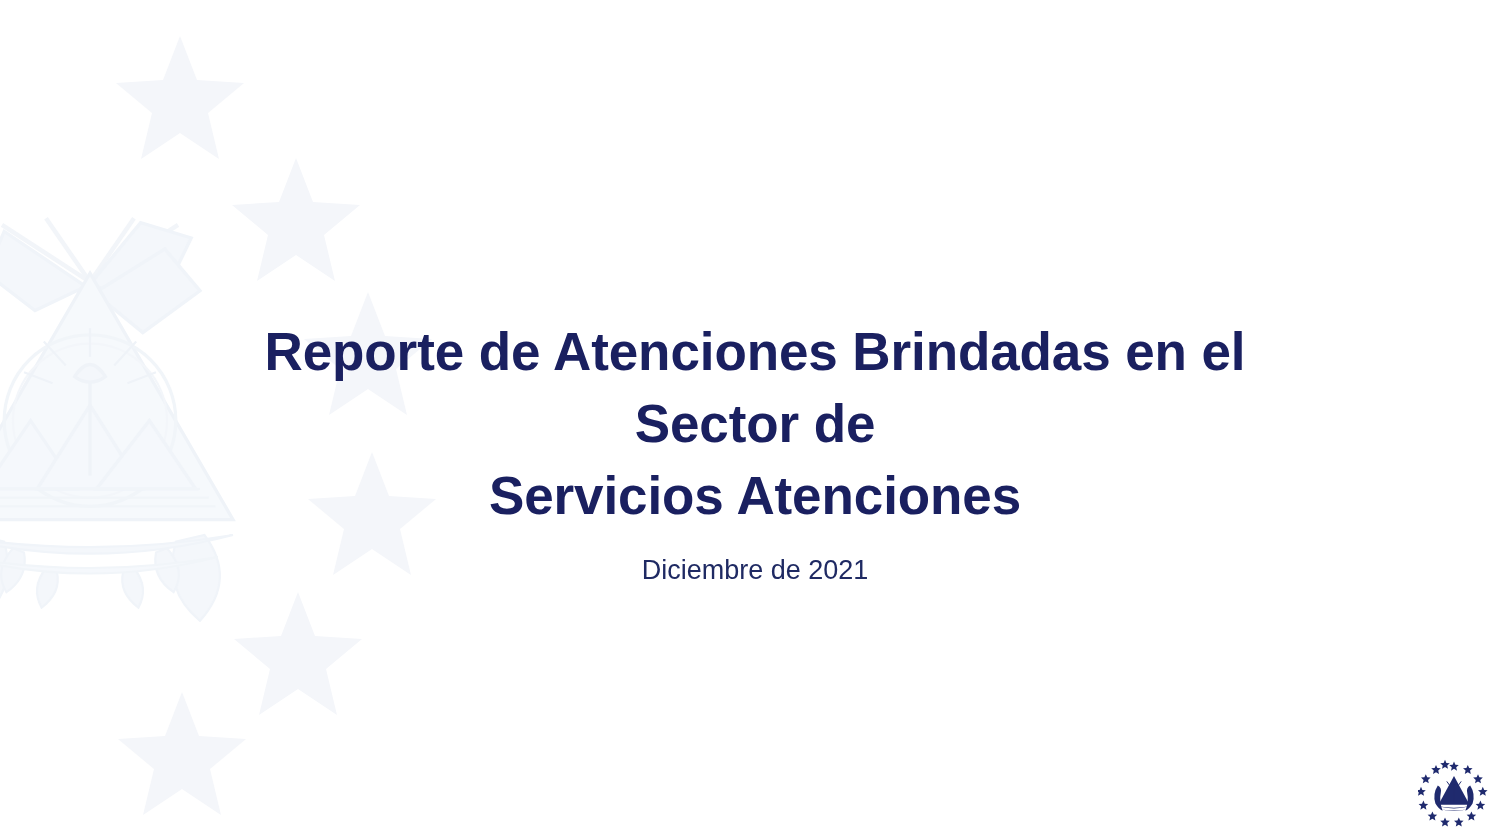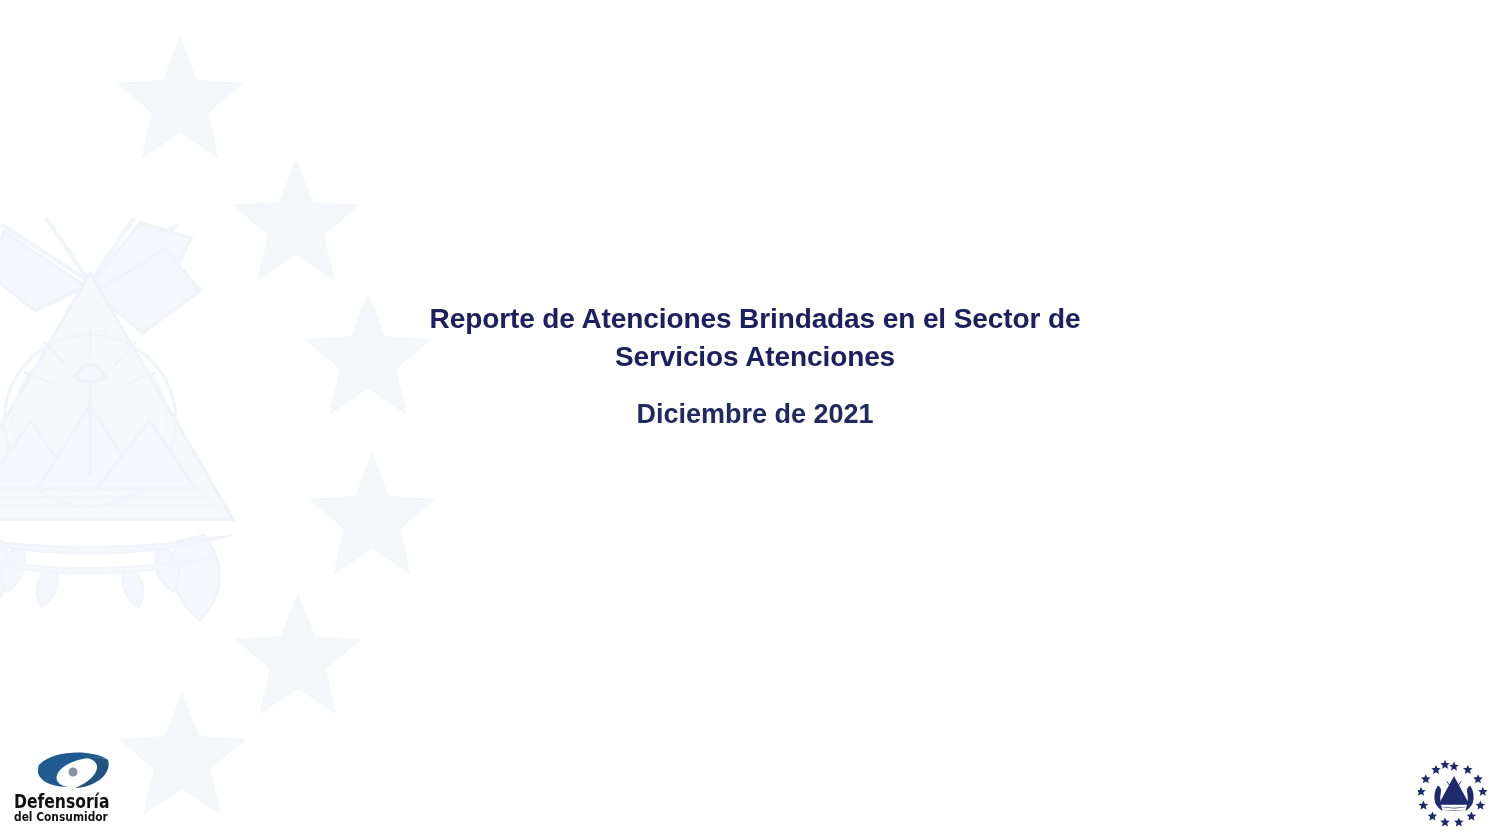--- a/index.html
+++ b/index.html
@@ -41,33 +41,33 @@
   
   .title-block {
     position: absolute;
     left: 0;
     top: 300px;
     width: 1510px;
     text-align: center;
     z-index: 3;
   }
   .slide-title {
-    margin: 0 auto;
+    margin: 16px auto;
     width: 1040px;
-    font-size: 28px;
+    font-size: 53px;
     font-weight: bold;
     line-height: 1.36;
     color: #1a2060;
     letter-spacing: -0.1px;
   }
   .slide-subtitle {
     margin: 22px auto 0;
     width: 1040px;
     font-size: 27px;
-    font-weight: bold;
+    font-weight: normal;
     line-height: 1.2;
     color: #1f2a63;
   }
 
   
   .org-logo {
     position: absolute;
     left: 14px;
     top: 752px;
     width: 120px;
@@ -195,33 +195,20 @@
         <path d="M84 320 q116 30 232 0 q-116 20 -232 0 Z" fill="#f5f8fc" stroke="#f1f5f9" stroke-width="2"></path>
       </g>
     </svg>
   </div>
 
   <div class="title-block">
     <div class="slide-title"><span>Reporte de Atenciones Brindadas en el Sector de</span><br><span>Servicios Atenciones</span></div>
     <div class="slide-subtitle">Diciembre de 2021</div>
   </div>
 
-  <div class="org-logo">
-    <svg class="org-logo-mark" viewBox="0 0 168 80" aria-hidden="true">
-
-      <path fill="#1f5a90" d="M14 26 C40 -4 118 -6 150 14 C126 8 82 12 58 34 C42 50 48 66 72 70 C40 70 2 56 14 26 Z"></path>
-      <path fill="#22527f" d="M152 16 C160 40 132 70 86 72 C112 62 132 44 130 28 C129 20 122 14 108 12 C128 10 146 12 152 16 Z"></path>
-
-      <circle cx="82" cy="40" r="9" fill="#8492a8"></circle>
-    </svg>
-    <div class="org-logo-text">
-      <span class="org-logo-line1">Defensoría</span>
-      <span class="org-logo-line2">del Consumidor</span>
-    </div>
-  </div>
 
   <svg class="nat-emblem" viewBox="0 0 120 120" aria-hidden="true">
     <g fill="#1f2a6e">
 
       <g>
         <path d="M60 6 l2.3 5.2 5.7 .5 -4.3 3.8 1.3 5.6 -5-3 -5 3 1.3-5.6 -4.3-3.8 5.7-.5 Z"></path>
         <path d="M83 11.5 l2.3 5.2 5.7 .5 -4.3 3.8 1.3 5.6 -5-3 -5 3 1.3-5.6 -4.3-3.8 5.7-.5 Z"></path>
         <path d="M100 27 l2.3 5.2 5.7 .5 -4.3 3.8 1.3 5.6 -5-3 -5 3 1.3-5.6 -4.3-3.8 5.7-.5 Z"></path>
         <path d="M108 48 l2.3 5.2 5.7 .5 -4.3 3.8 1.3 5.6 -5-3 -5 3 1.3-5.6 -4.3-3.8 5.7-.5 Z"></path>
         <path d="M104 71 l2.3 5.2 5.7 .5 -4.3 3.8 1.3 5.6 -5-3 -5 3 1.3-5.6 -4.3-3.8 5.7-.5 Z"></path>

